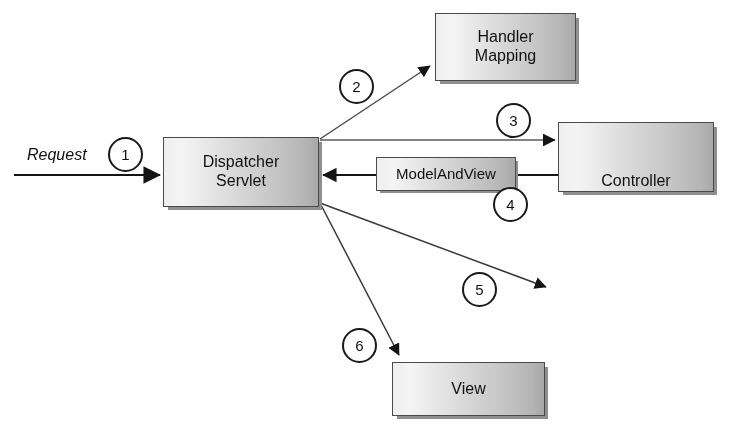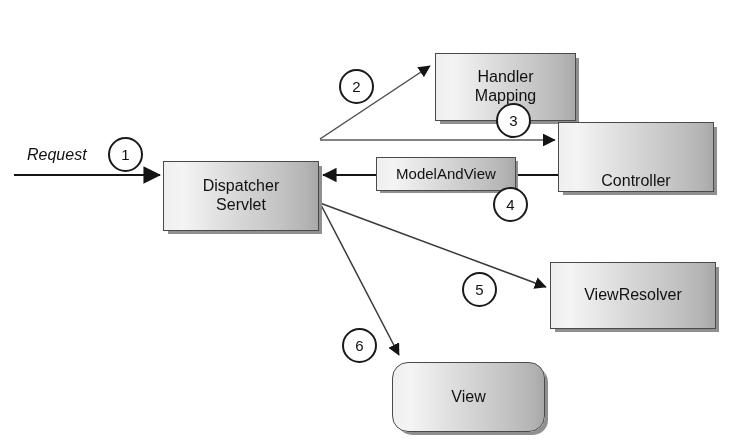--- a/index.html
+++ b/index.html
@@ -48,25 +48,25 @@
     color: #111111;
     line-height: 1.18;
     white-space: pre-line;
     z-index: 3;
   }
   .node-label {
     display: block;
     white-space: pre-line;
   }
 
-  #node-dispatcher  { left:163px; top:137px; width:156px; height:70px;  font-size:16px;margin-top:24px; }
-  #node-handler     { left:435px; top:13px;  width:141px; height:68px;  font-size:16px;margin-top:40px; }
+  #node-dispatcher  { left:163px; top:137px; width:156px; height:70px;  font-size:16px; }
+  #node-handler     { left:435px; top:13px;  width:141px; height:68px;  font-size:16px; }
   #node-controller  { left:558px; top:122px; width:156px; height:70px;  font-size:16px;align-items:flex-end; }
   #node-viewres     { left:550px; top:262px; width:166px; height:67px;  font-size:16px; }
-  #node-view        { left:392px; top:362px; width:153px; height:70px;  font-size:16px;border-radius:16px; }
+  #node-view        { left:392px; top:362px; width:153px; height:54px;  font-size:16px; }
 
   #node-modelandview {
     left:376px; top:157px; width:140px; height:34px;
     font-size:15px;
     box-shadow: 3px 3px 0 -1px #8f8f8f;
     z-index: 5;
   }
 
   
   .step {
@@ -138,23 +138,20 @@
   </div>
 
   <div class="node" id="node-controller">
     <span class="node-label">Controller</span>
   </div>
 
   <div class="node" id="node-modelandview">
     <span class="node-label">ModelAndView</span>
   </div>
 
-  <div class="node" id="node-viewres">
-    <span class="node-label">ViewResolver</span>
-  </div>
 
   <div class="node" id="node-view">
     <span class="node-label">View</span>
   </div>
 
   <div class="step" id="step-1">
     <span>1</span>
   </div>
   <div class="step" id="step-2">
     <span>2</span>

